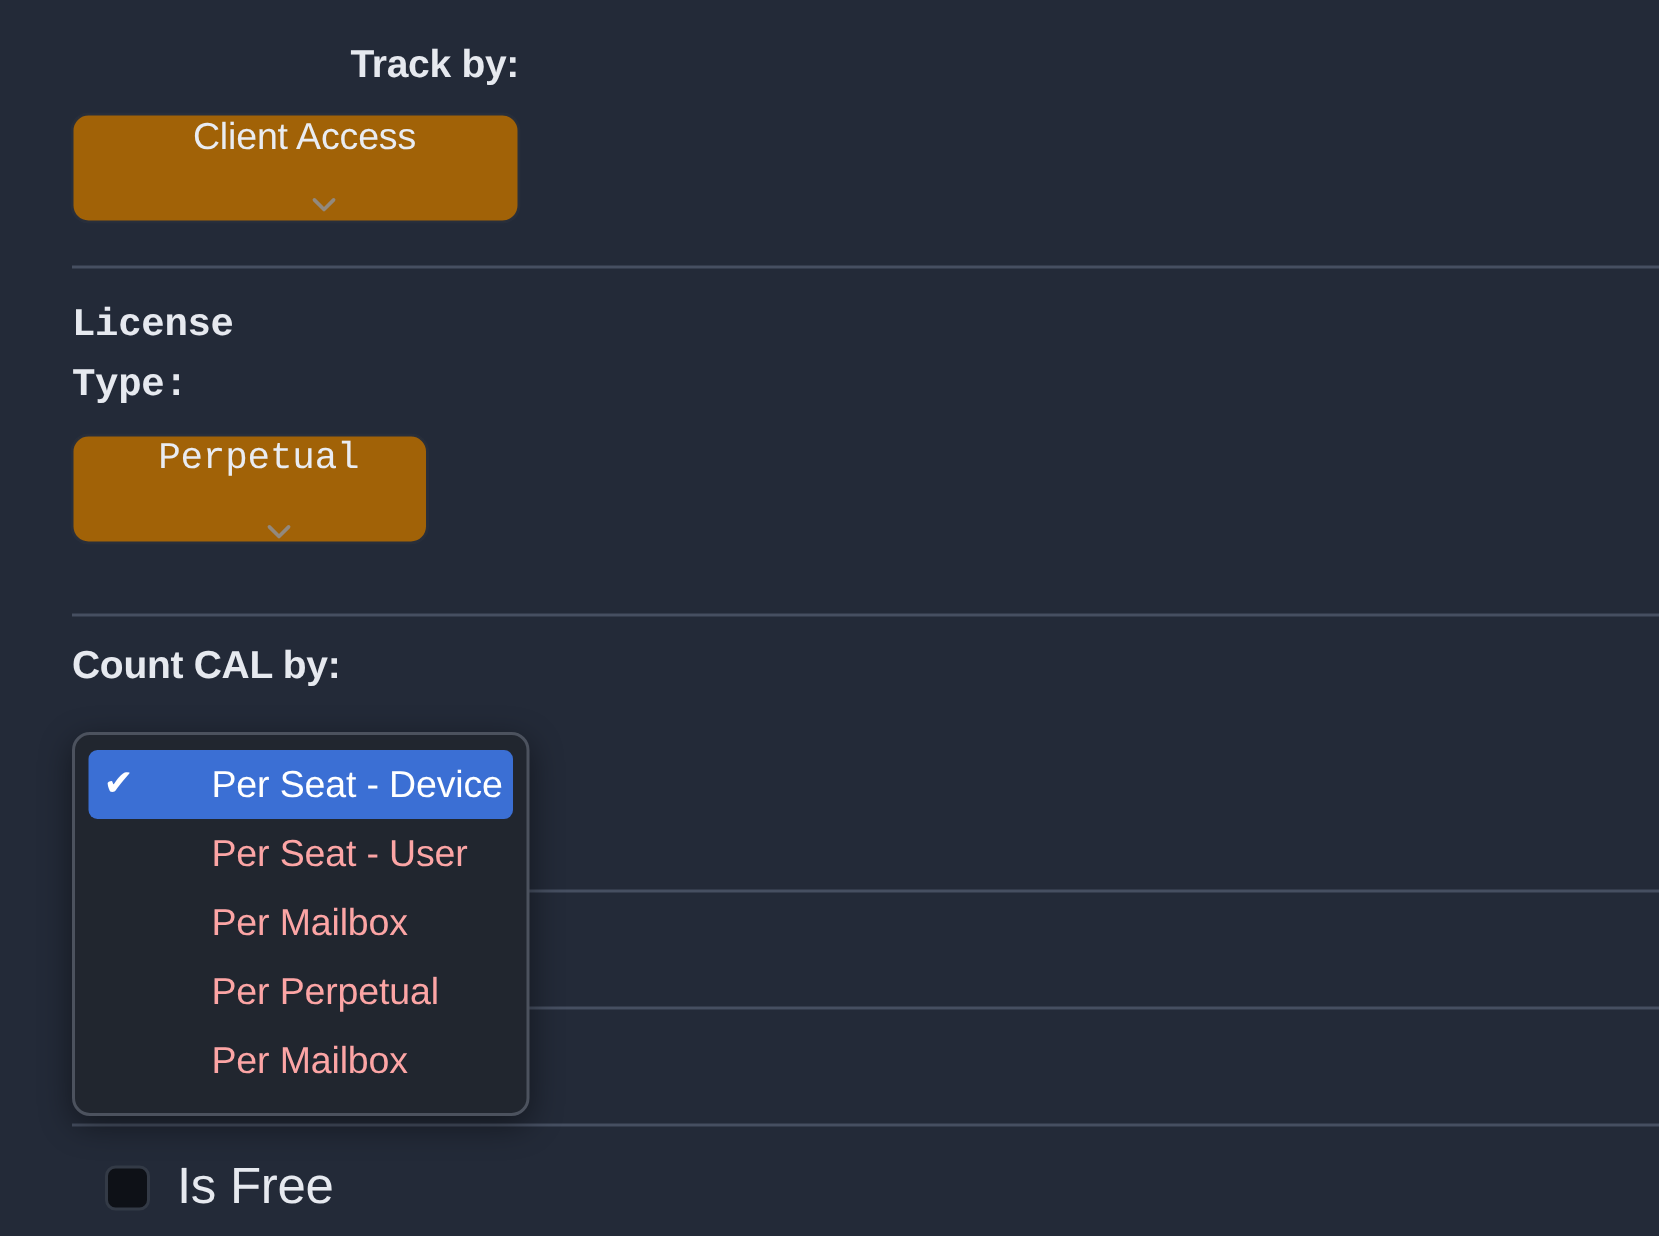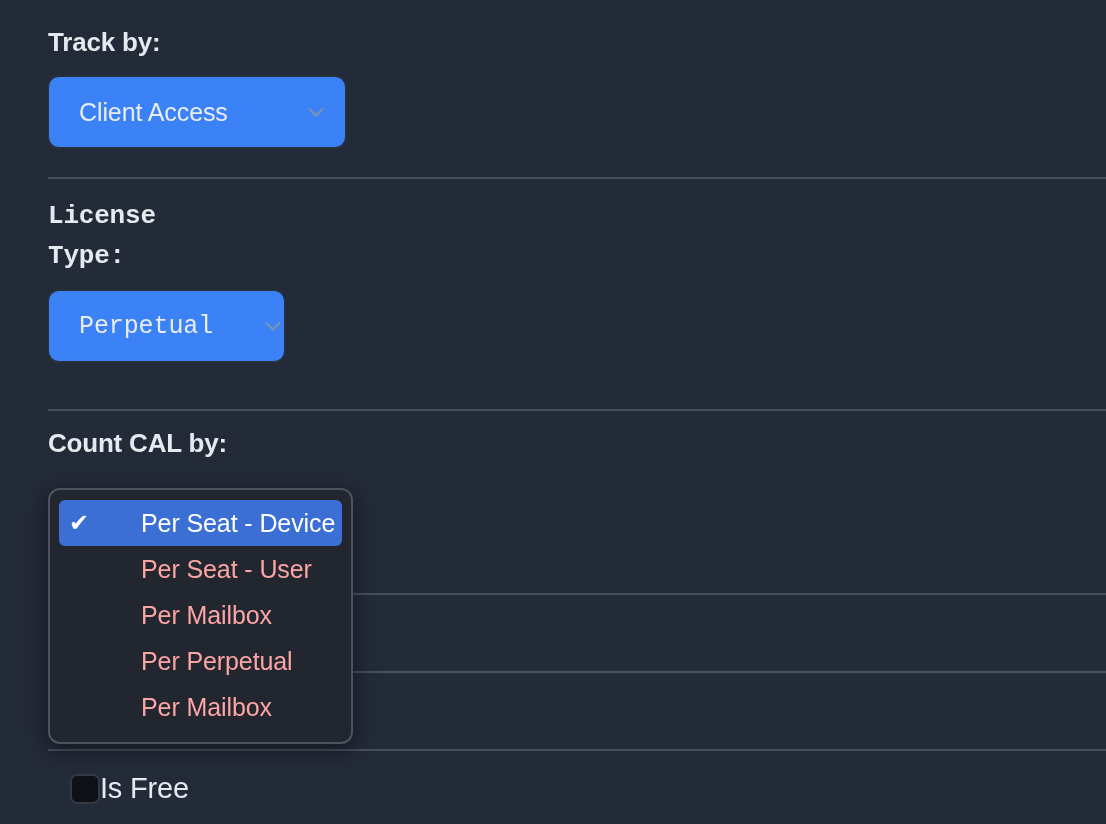--- a/index.html
+++ b/index.html
@@ -46,47 +46,48 @@
     font-size: 26px;
     font-weight: bold;
     letter-spacing: -0.2px;
     line-height: 40px;
     white-space: pre-line;
   }
 
   
   .select {
     margin-top: 14px;
-    background: #3b82f6;
+    background: #a16207;
     border: 1px solid #2a2f3a;
     border-radius: 11px;
     height: 72px;
     display: flex;
     align-items: center;
     justify-content: space-between;
     padding: 0 18px 0 30px;
     box-sizing: border-box;
     cursor: pointer;
     box-shadow: 0 0 0 1px rgba(255,255,255,0.02);
+    flex-direction: column;
   }
   .select .value {
     color: #e9ecf2;
     font-size: 25px;
     letter-spacing: -0.1px;
   }
   .chev {
     width: 22px;
     height: 22px;
     flex: none;
     margin-left: 26px;
     opacity: 0.75;
   }
   .chev svg { display:block; }
 
-  #track-by-field { top: 22px; }
+  #track-by-field { top: 22px; text-align: right; }
   #track-by-field .select { width: 298px; }
 
   #license-type-field { top: 196px; font-family: Liberation Mono, monospace; }
   #license-type-field .field-label { width: 180px; }
   #license-type-field .select { width: 237px; gap: 23px; }
 
   #count-cal-field { top: 423px; }
 
   
   .menu {
@@ -140,22 +141,23 @@
     width: 30px;
     height: 30px;
     border-radius: 7px;
     background: #0e1117;
     border: 2px solid #333a46;
     box-sizing: border-box;
     flex: none;
     cursor: pointer;
   }
   .checkbox-label {
+    margin-left: 18px;
     color: #e6e9ef;
-    font-size: 29px;
+    font-size: 34px;
     letter-spacing: -0.2px;
   }
 </style>
 </head>
 <body>
 
 <div class="page">
 
   <div class="divider d1"></div>
   <div class="divider d2"></div>

